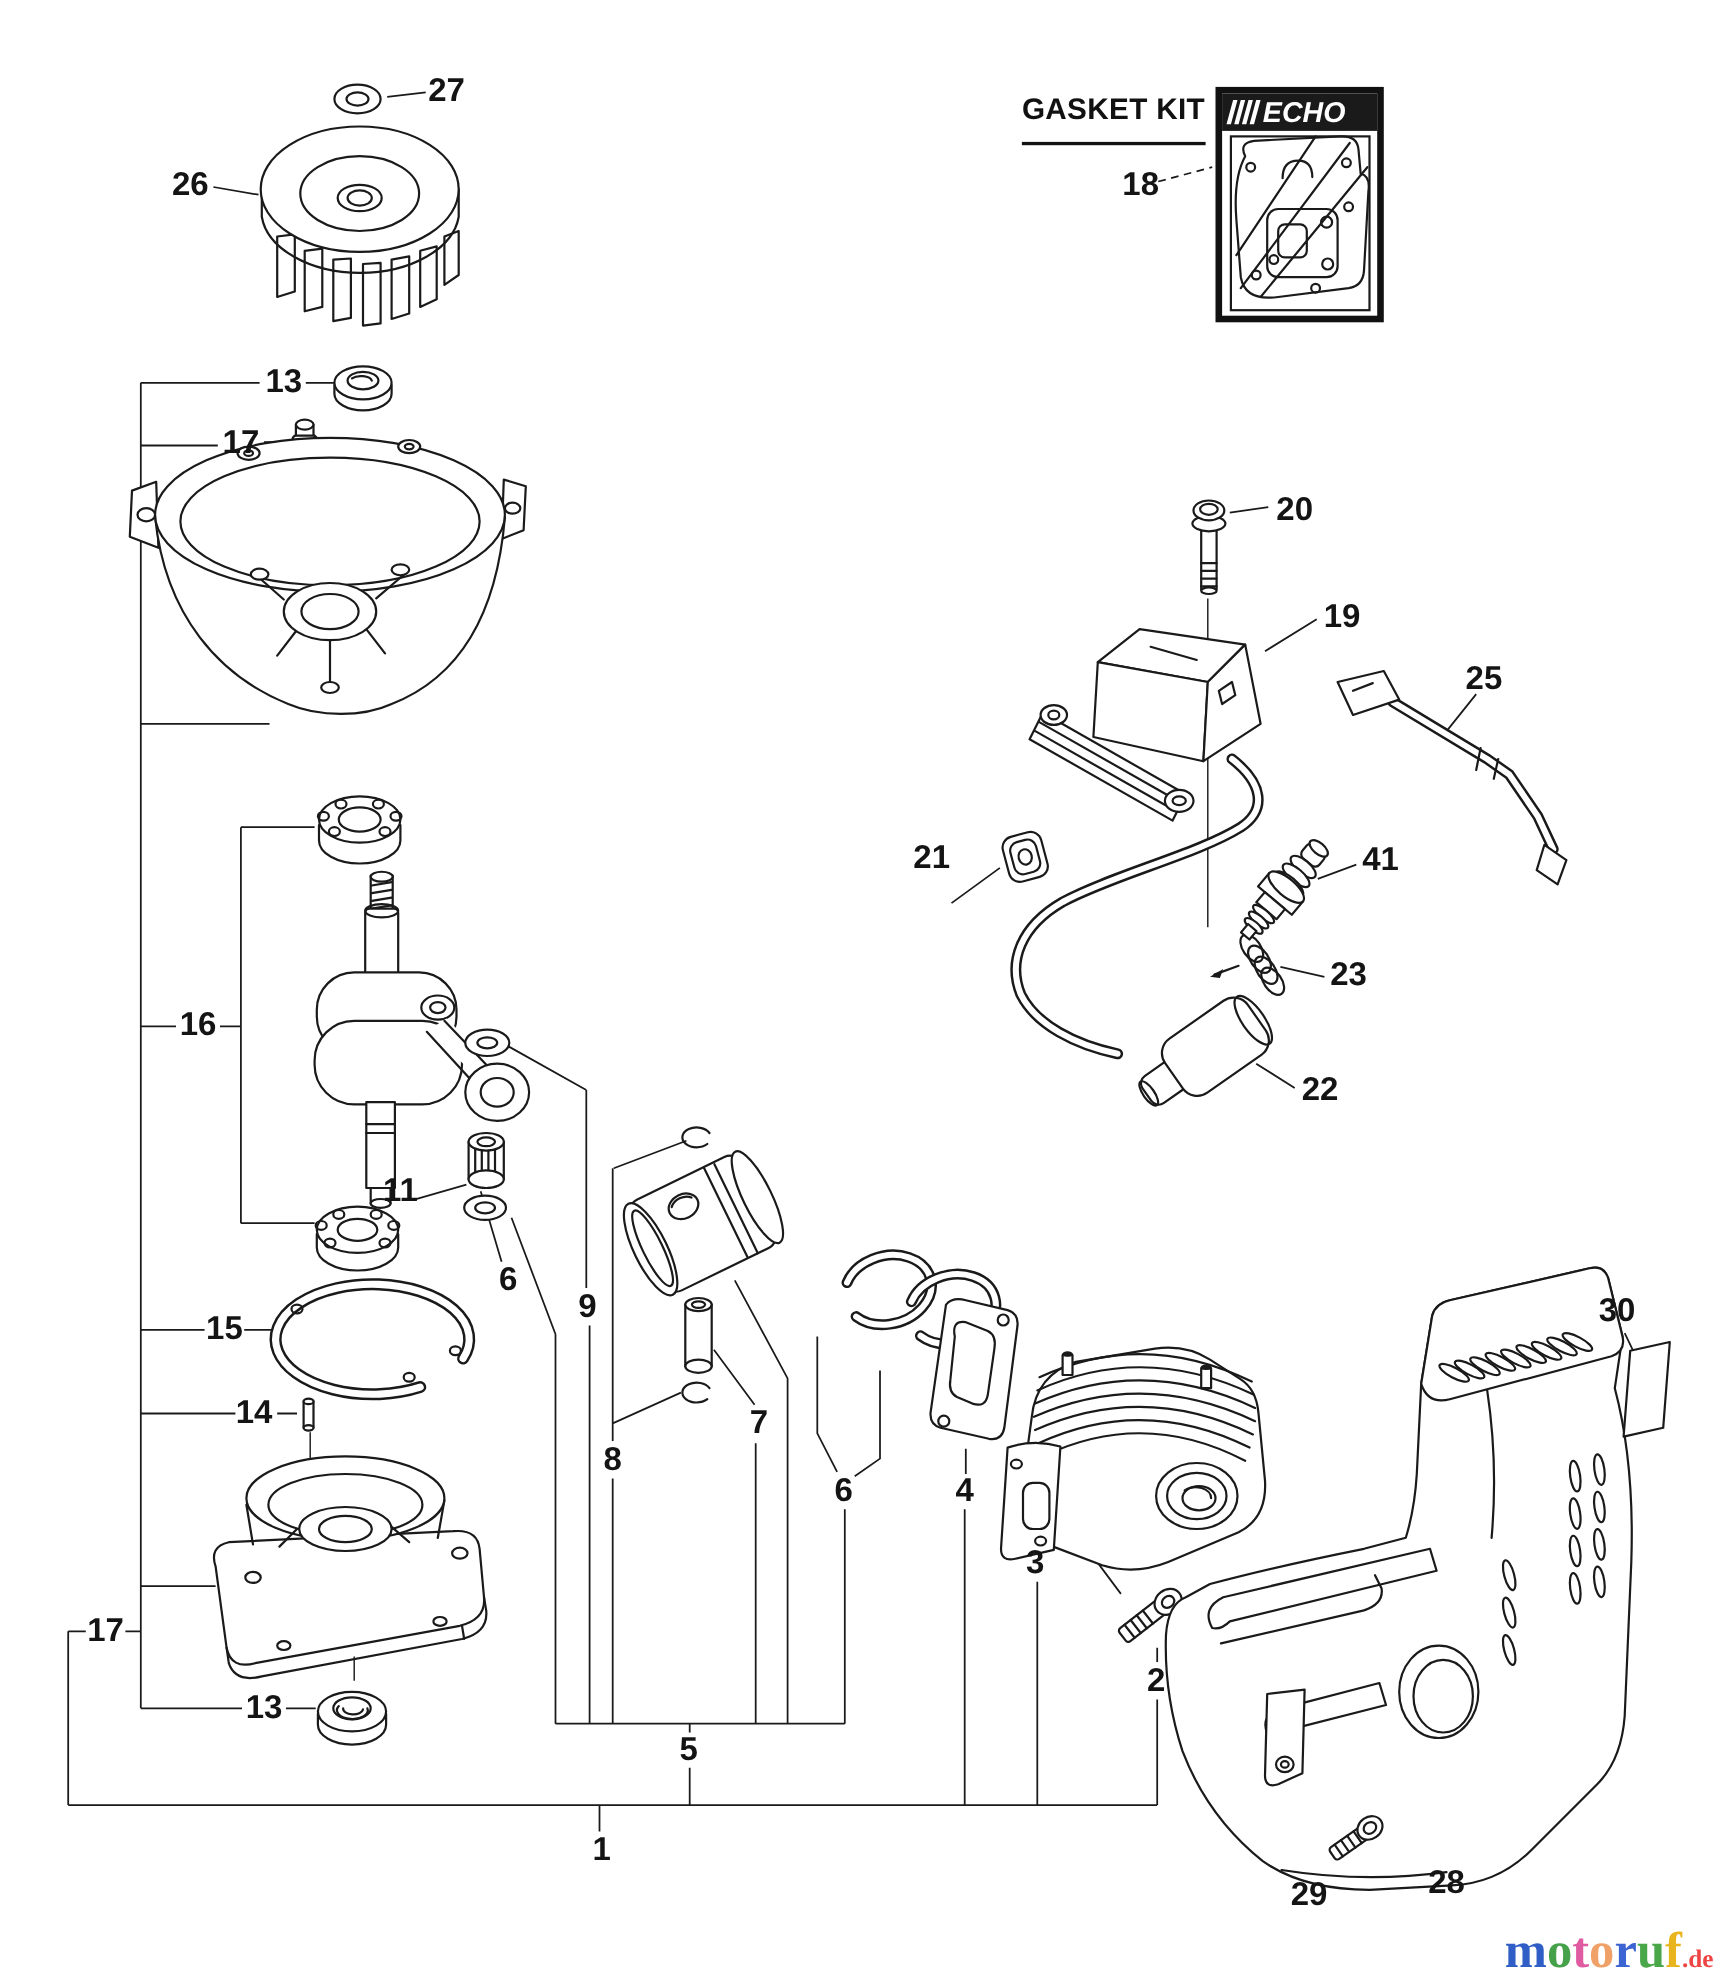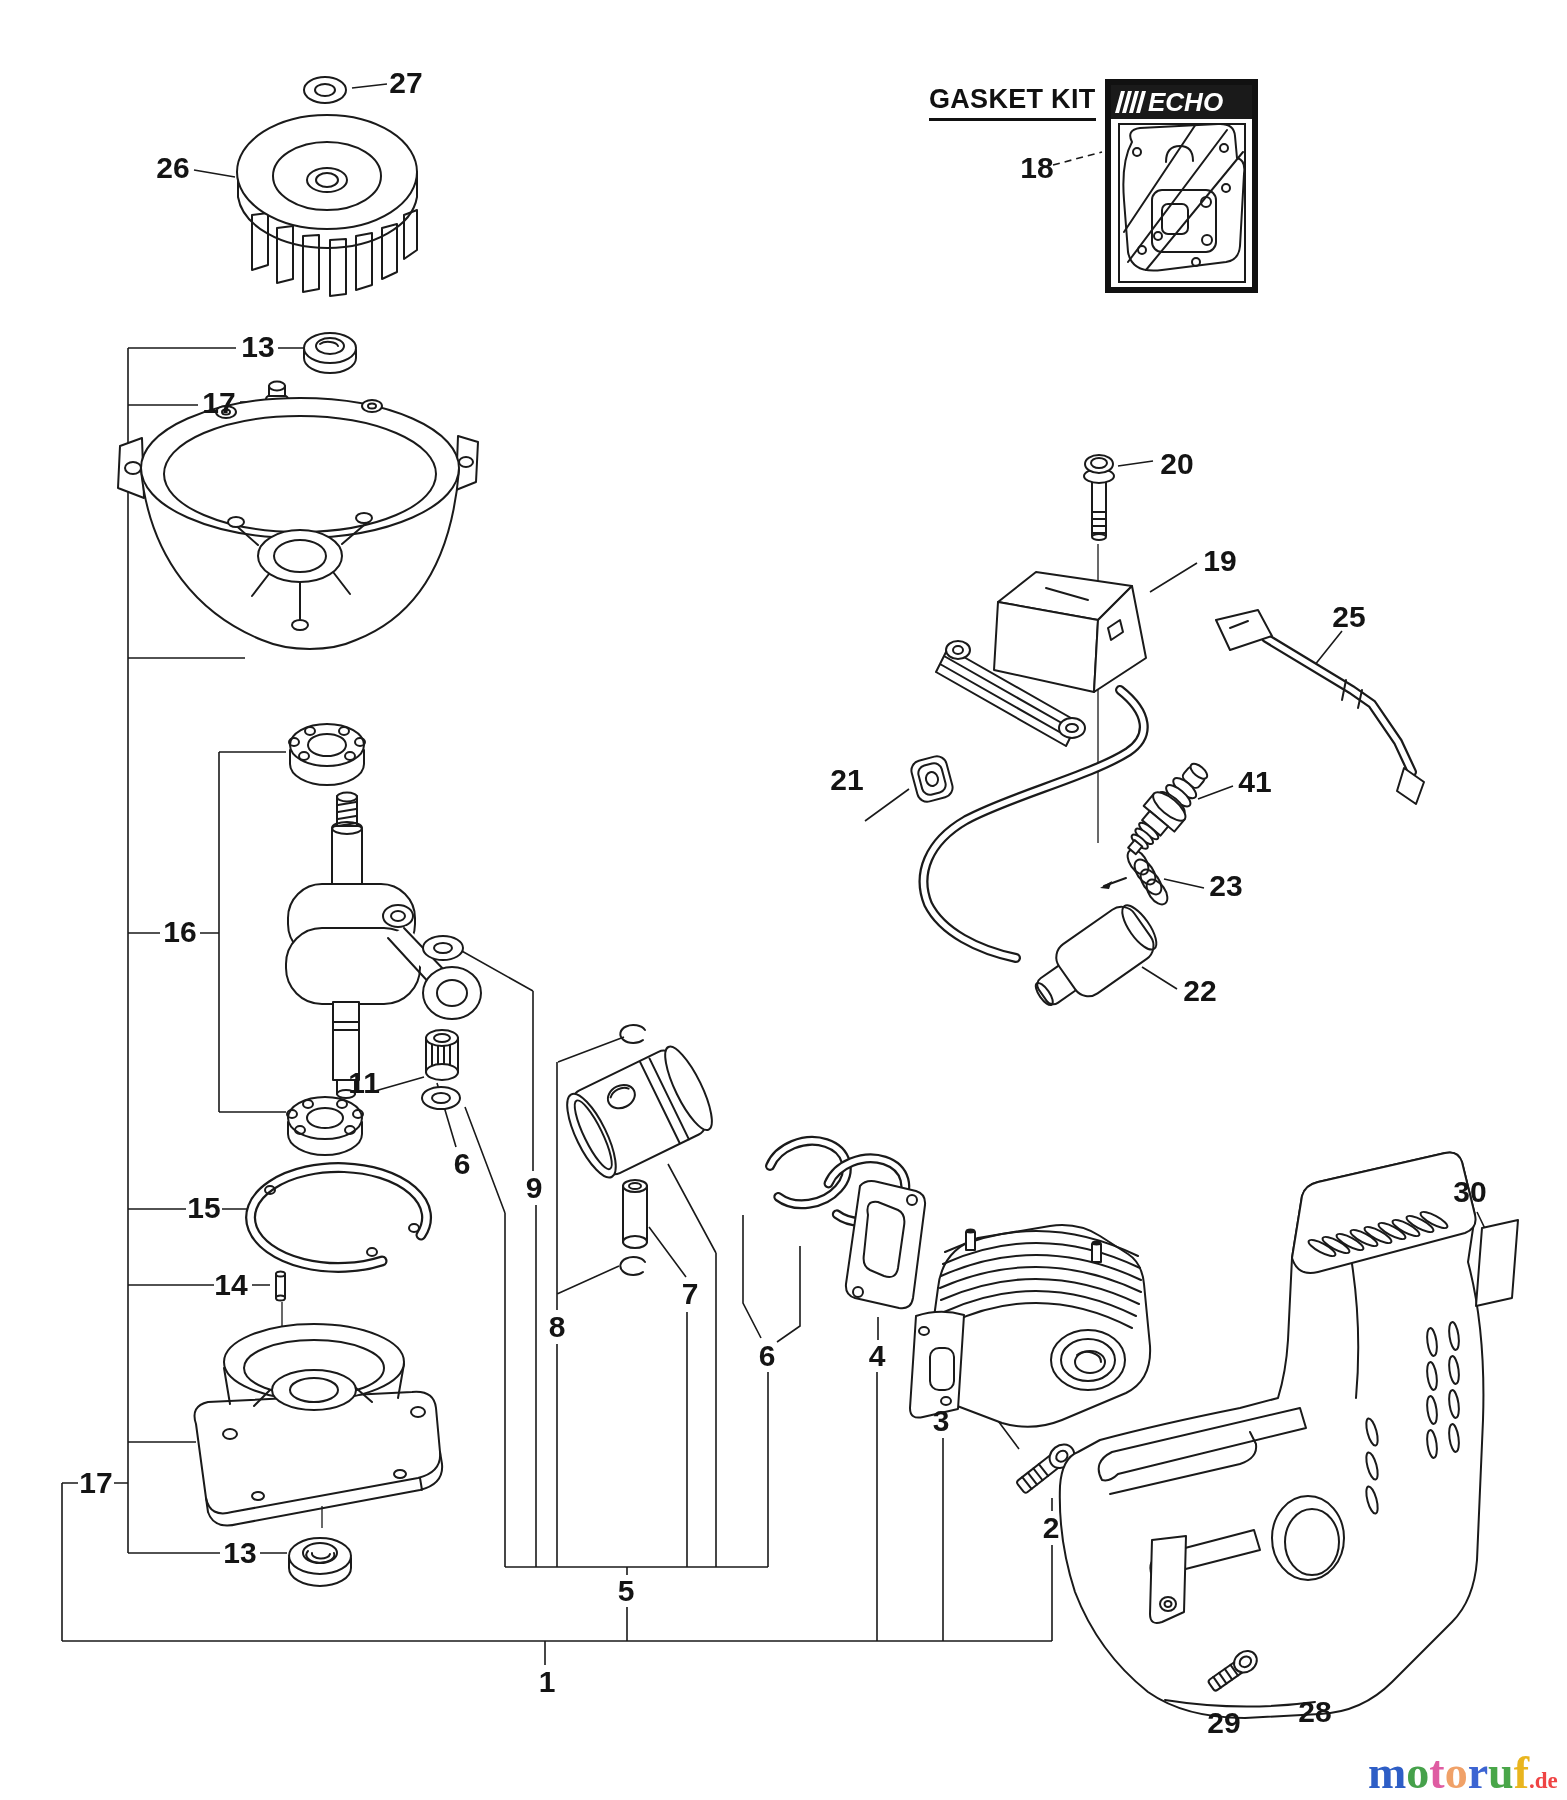--- a/index.html
+++ b/index.html
@@ -15,21 +15,21 @@
   .ln{stroke:#1a1a1a;stroke-width:1.6;fill:none;}
   .dash{stroke:#1a1a1a;stroke-width:1.6;fill:none;stroke-dasharray:7 5;}
   .band{stroke:#1a1a1a;stroke-width:10;fill:none;stroke-linecap:round;}
   .bandw{stroke:#ffffff;stroke-width:5.5;fill:none;stroke-linecap:round;}
   .band2{stroke:#1a1a1a;stroke-width:11;fill:none;stroke-linecap:round;}
   .band2w{stroke:#ffffff;stroke-width:6.5;fill:none;stroke-linecap:round;}
   .dk{fill:#1a1a1a;stroke:none;}
   .callout{position:absolute;transform:translate(-50%,-50%);font-weight:bold;
            font-size:30px;color:#141414;line-height:1;white-space:nowrap;}
   .gk-head{position:absolute;left:929px;top:84px;font-weight:800;font-size:27px;
-           color:#111;border-bottom:3.5px solid #111;padding-bottom:3px;letter-spacing:.3px;}
+           color:#111;border-bottom:3.5px solid #111;padding-bottom:14px;letter-spacing:.3px;}
   .wm{position:absolute;left:1368px;top:1750px;font-family:"Liberation Serif",serif;
       font-weight:bold;font-size:46px;line-height:1;}
   .wm .de{font-size:23px;font-weight:bold;}
 </style>
 </head>
 <body>
 
 <div id="stage">
 
 <svg width="1567" height="1800" viewBox="0 0 1567 1800">
@@ -432,20 +432,20 @@
 <div class="callout" style="left:1220px;top:561px">19</div>
 <div class="callout" style="left:1177px;top:464px">20</div>
 <div class="callout" style="left:847px;top:780px">21</div>
 <div class="callout" style="left:1200px;top:991px">22</div>
 <div class="callout" style="left:1226px;top:886px">23</div>
 <div class="callout" style="left:1255px;top:782px">41</div>
 <div class="callout" style="left:1349px;top:617px">25</div>
 <div class="callout" style="left:173px;top:168px">26</div>
 <div class="callout" style="left:406px;top:83px">27</div>
 <div class="callout" style="left:1315px;top:1712px">28</div>
-<div class="callout" style="left:1224px;top:1723px">29</div>
+<div class="callout" style="left:1190px;top:1723px">29</div>
 <div class="callout" style="left:1470px;top:1192px">30</div>
 
 <div class="wm">
   <span style="color:#2e5ec6">m</span><span style="color:#46a14b">o</span><span style="color:#df5ca2">t</span><span style="color:#f0a168">o</span><span style="color:#3c64d2">r</span><span style="color:#49a649">u</span><span style="color:#e9b51e">f</span><span class="de" style="color:#ef4444">.de</span>
 </div>
 
 </div>
 
 </body></html>

